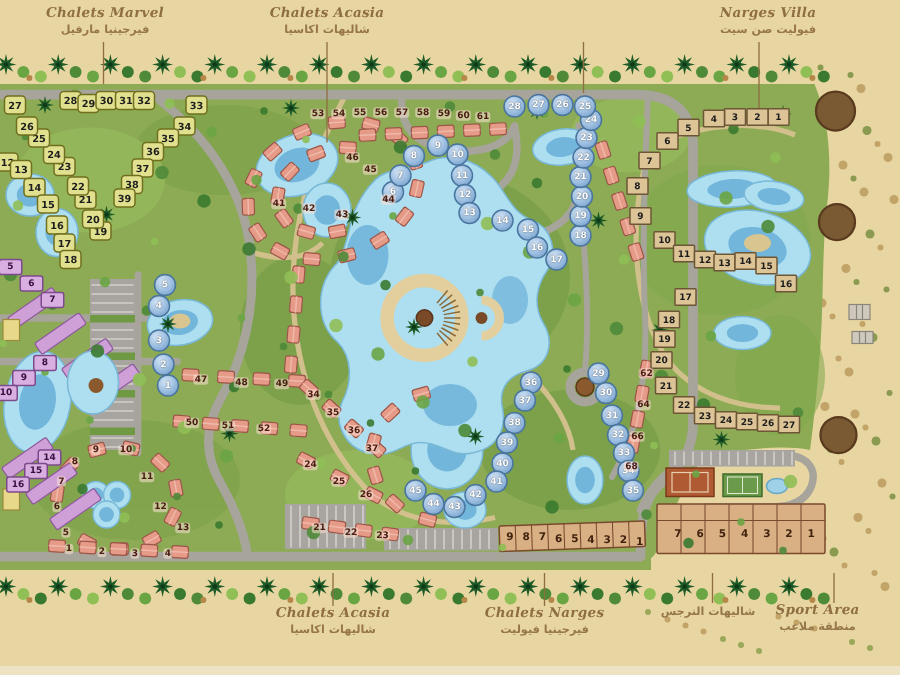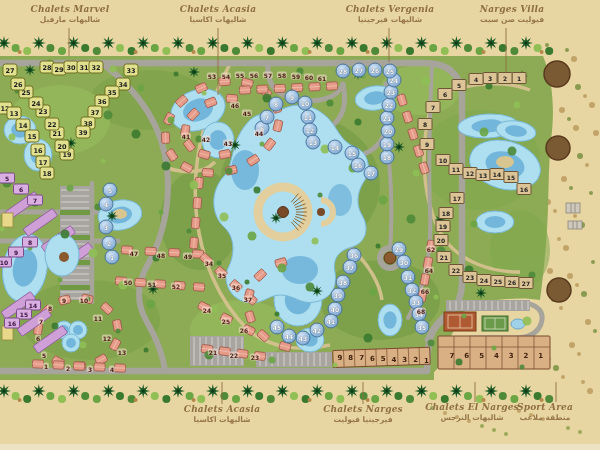--- a/index.html
+++ b/index.html
@@ -924,44 +924,39 @@
         <line x1="222" y1="382" x2="222" y2="404"></line>
         <line x1="363" y1="382" x2="363" y2="404"></line>
         <line x1="475" y1="382" x2="475" y2="402"></line>
         <line x1="556" y1="382" x2="556" y2="402"></line>
       </g>
   <rect x="0" y="444" width="600" height="6" fill="#efe7cf" opacity="0.7"></rect>
 </svg>
 
 <div class="map-label" style="left:70px;top:4px">
   <div class="en">Chalets Marvel</div>
-  <div class="ar">شاليهات مارفيل</div>
+  <div class="ar">فيرجينيا مارفيل</div>
 </div>
 <div class="map-label" style="left:218px;top:4px">
   <div class="en">Chalets Acasia</div>
   <div class="ar">شاليهات اكاسيا</div>
-</div>
-<div class="map-label" style="left:390px;top:4px">
-  <div class="en">Chalets Vergenia</div>
-  <div class="ar">شاليهات فيرجينيا</div>
 </div>
 <div class="map-label" style="left:512px;top:4px">
   <div class="en">Narges Villa</div>
   <div class="ar">فيوليت صن سيت</div>
 </div>
 <div class="map-label" style="left:222px;top:404px">
   <div class="en">Chalets Acasia</div>
   <div class="ar">شاليهات اكاسيا</div>
 </div>
 <div class="map-label" style="left:363px;top:404px">
   <div class="en">Chalets Narges</div>
   <div class="ar">فيرجينيا فيوليت</div>
 </div>
 <div class="map-label" style="left:472px;top:402px">
-  <div class="en">Chalets El Narges</div>
   <div class="ar">شاليهات النرجس</div>
 </div>
 <div class="map-label" style="left:545px;top:402px">
   <div class="en">Sport Area</div>
   <div class="ar">منطقة ملاعب</div>
 </div>
 
 <div id="markerLayer">
       <div class="mk yellow" style="left: 5px; top: 108px;">12</div>
       <div class="mk yellow" style="left: 14px; top: 113px;">13</div>

